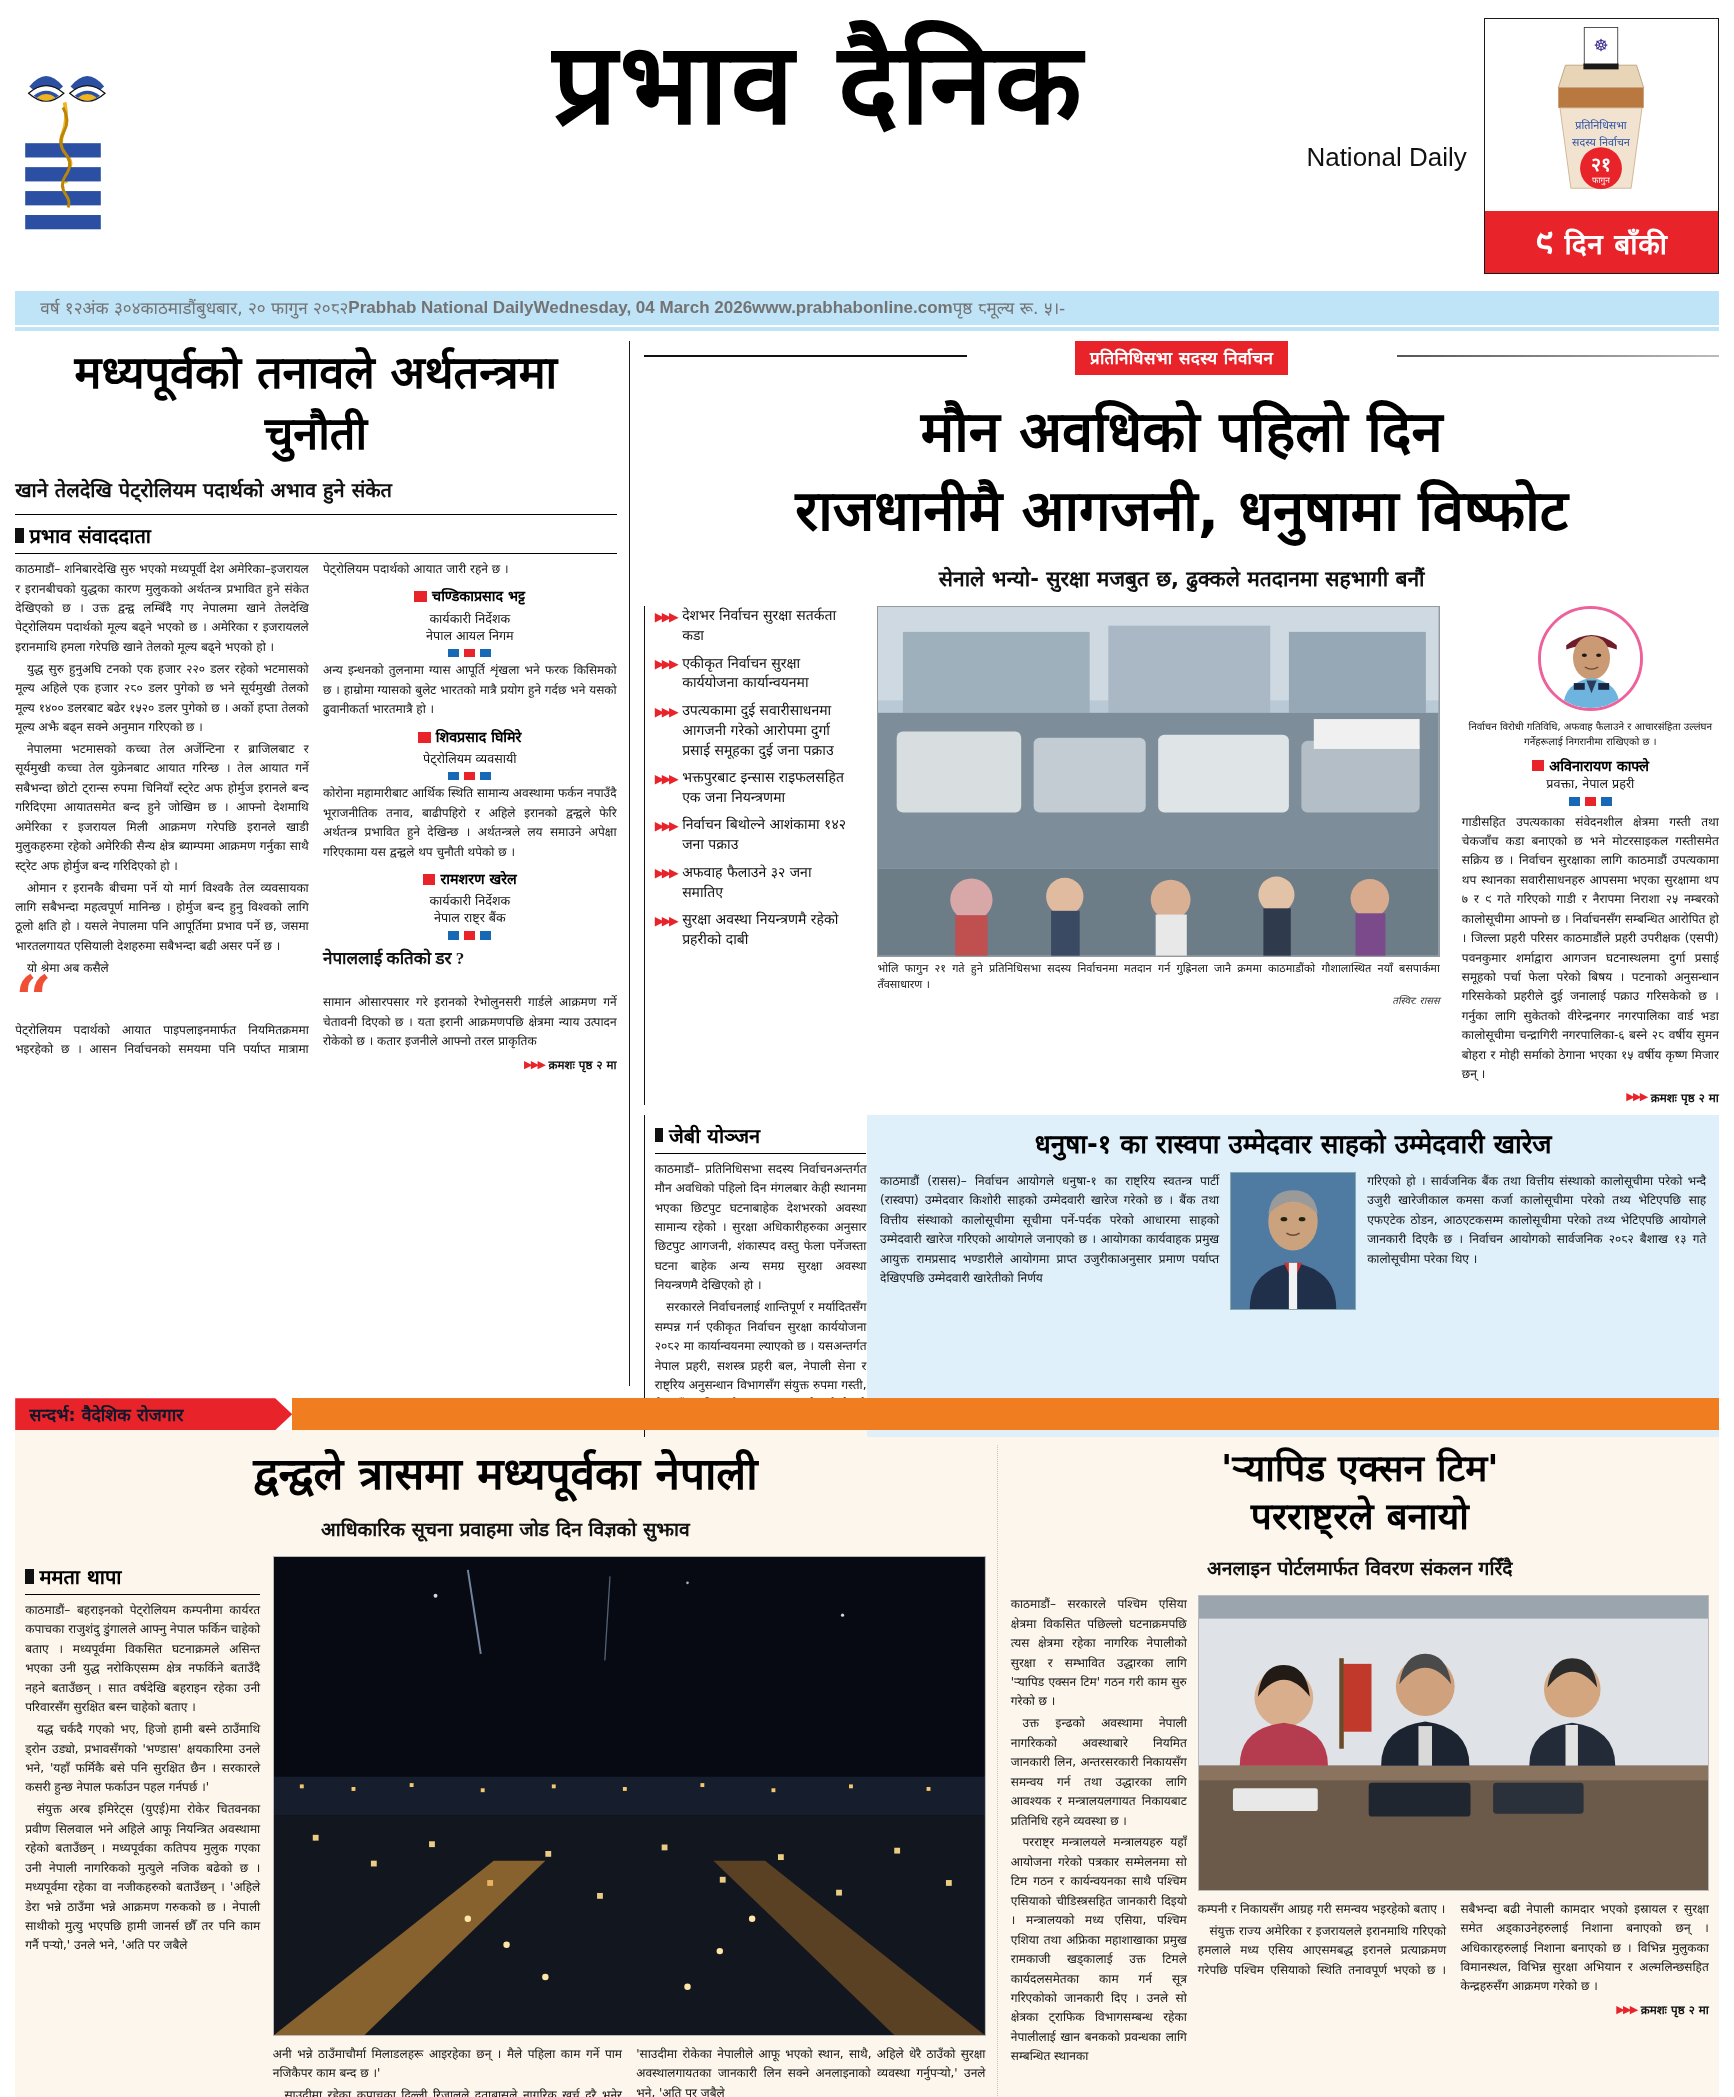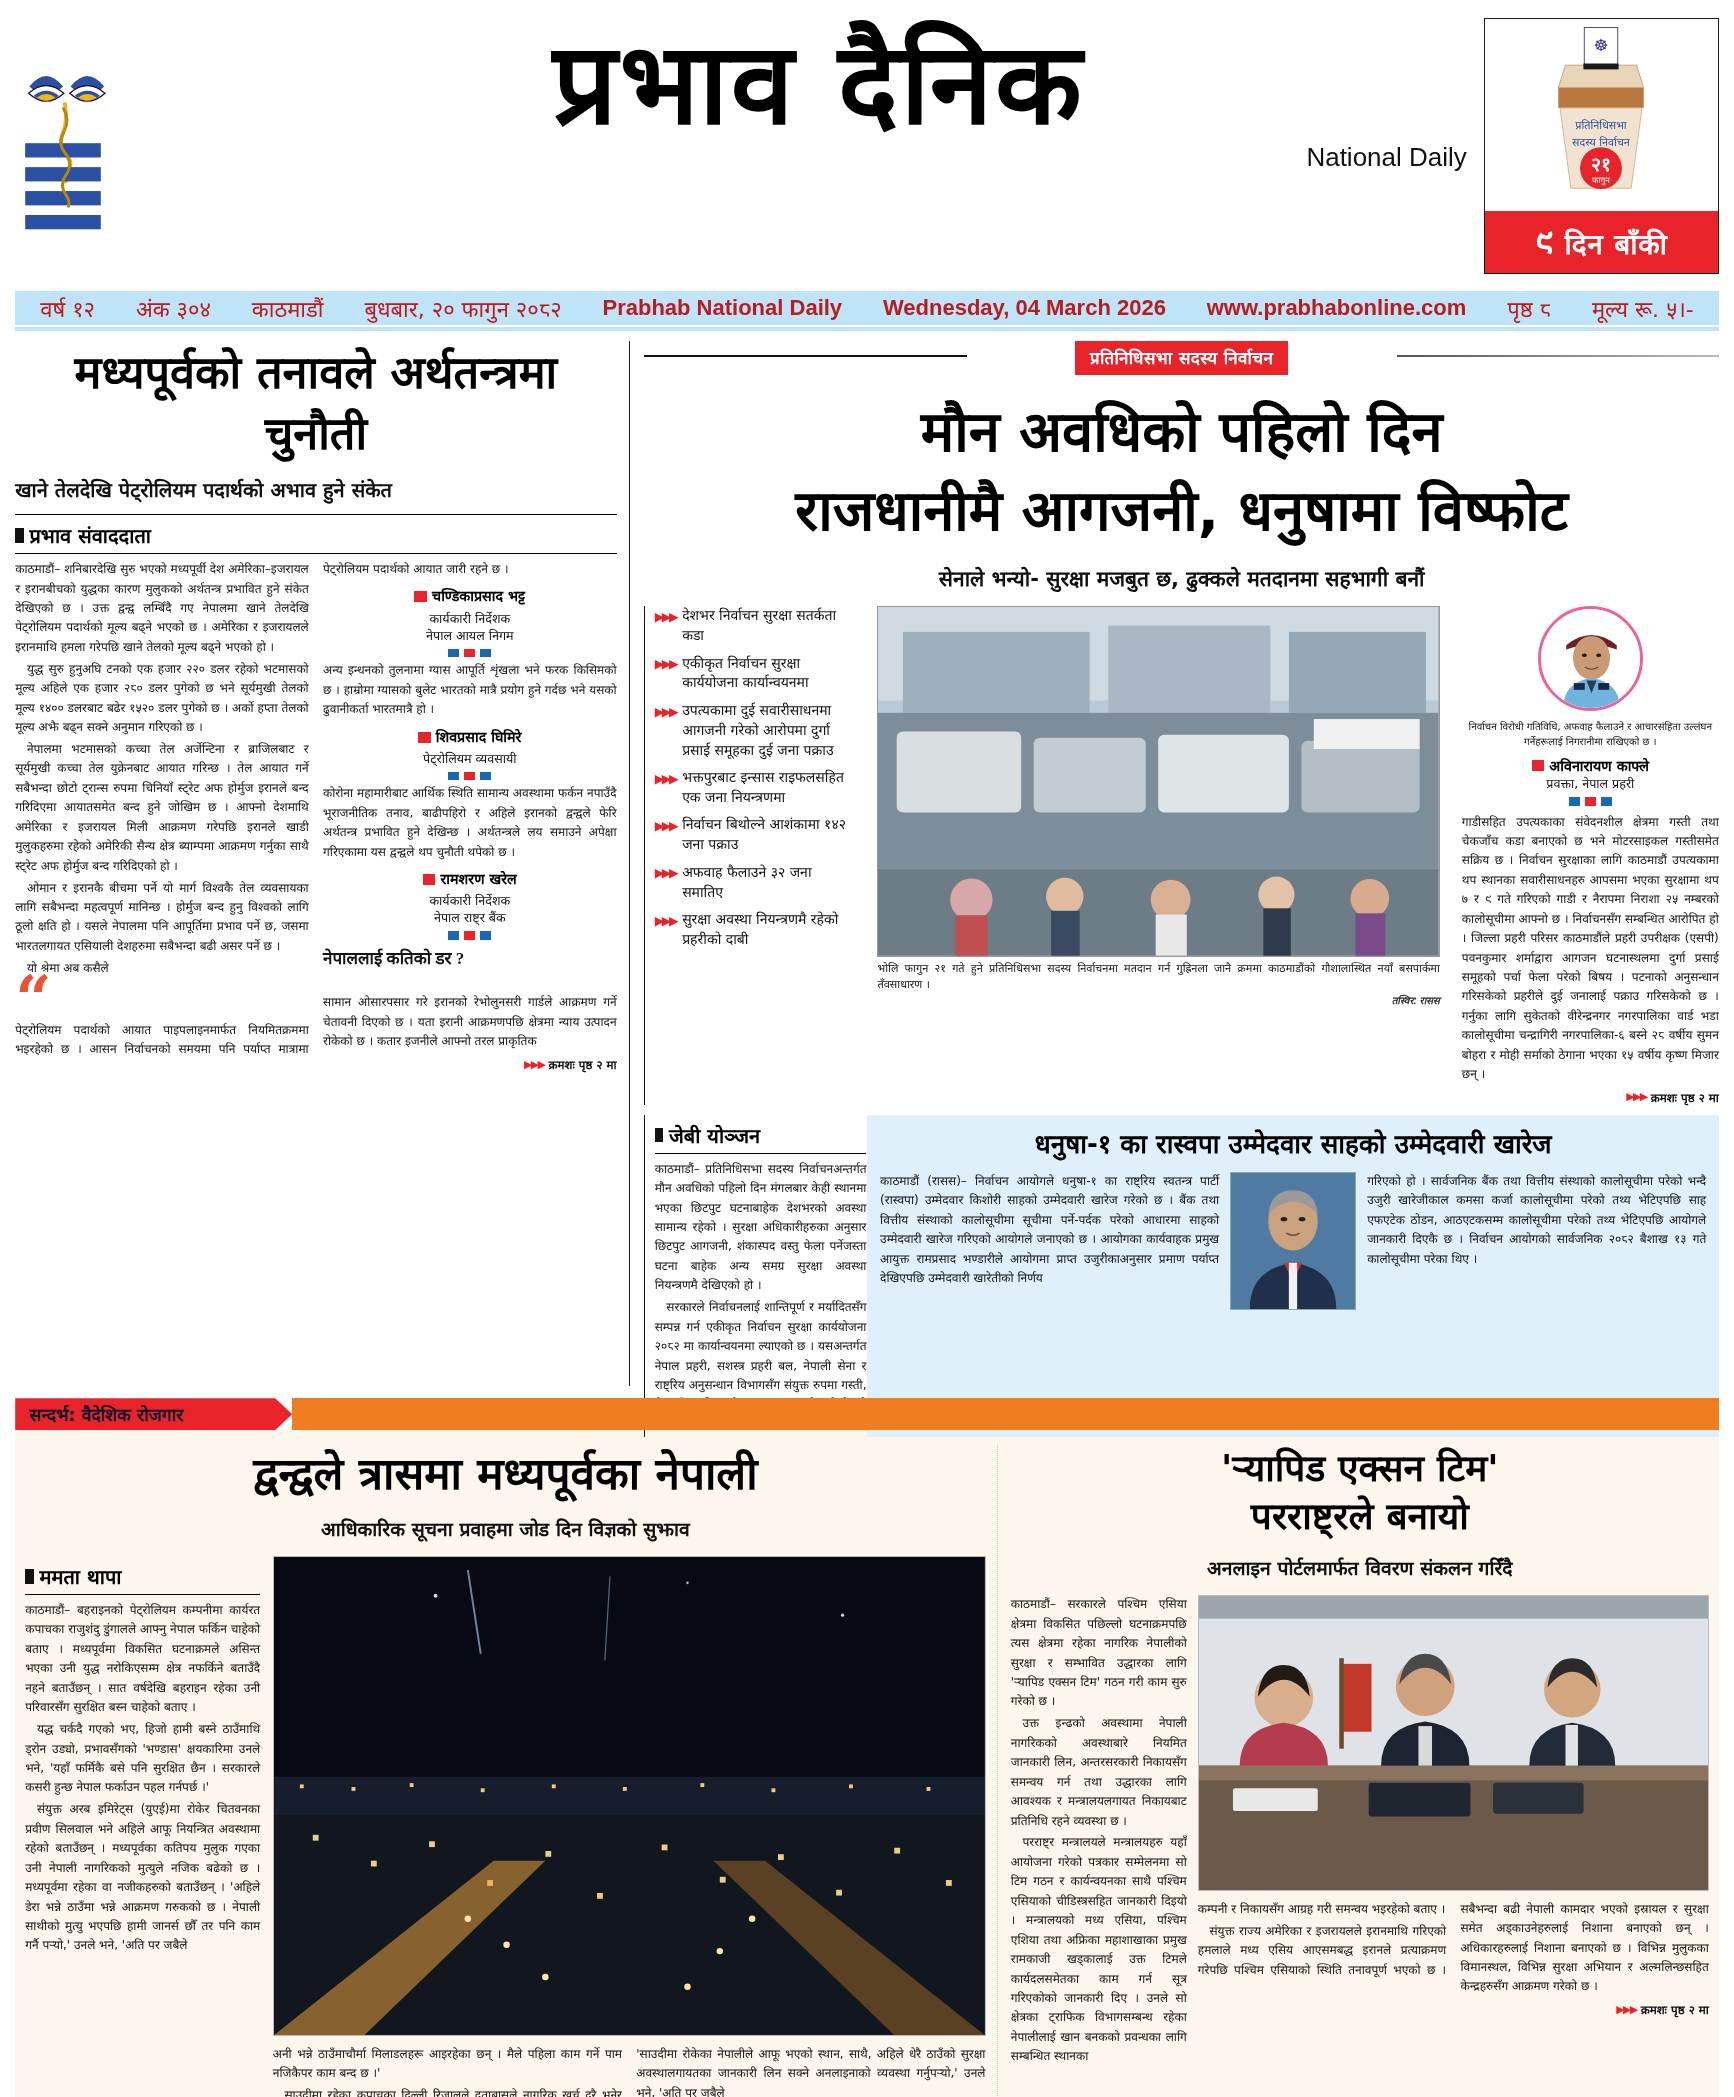--- a/index.html
+++ b/index.html
@@ -94,24 +94,23 @@
     font-family: "DejaVu Sans", sans-serif;
   }
   .countdown .num { font-size: 35px; }
 
   
   .infobar {
     background: #bfe3f7;
     border-top: 1.3px solid #fff;
     display: flex;
     align-items: center;
-    justify-content: space-between;
     padding: 5px 25px;
-    font-size: 22px;
-    color: #b91c1c;
+    font-size: 17px;
+    color: #737373;
     font-family: "DejaVu Sans", sans-serif;
     height: 35px;
     margin: 1.7px 4.2px 0 4.2px;
   }
   .infobar span { white-space: nowrap; }
   .infobar .en { font-family: "Liberation Sans", sans-serif; font-weight: 600; }
 
   .rule-thin { height: 4.2px; background: #bfe3f7; margin: 2.5px 4.2px 0 4.2px; }
 
   
@@ -256,21 +255,21 @@
 
   .photo {
     width: 100%; border: 0.8px solid #999; display: block;
     background: #8fa3b5;
   }
   .caption {
     font-family: "DejaVu Sans", sans-serif;
     font-size: 11px; line-height: 1.45; color: #111;
     text-align: justify; margin-top: 4.2px;
   }
-  .credit { text-align: right; font-size: 10px; color: #333; font-style: italic; font-weight: bold; }
+  .credit { text-align: right; font-size: 10px; color: #333; font-style: italic; }
 
   .avatar-circle {
     width: 105px; height: 105px; border-radius: 50%;
     border: 3.4px solid #f0609a; margin: 0 auto; overflow: hidden;
     background: #cfe0ef; position: relative;
   }
   .qtext {
     font-family: "DejaVu Sans", sans-serif;
     font-size: 10px; line-height: 1.55; text-align: center; margin-top: 7.6px; color: #111;
   }

